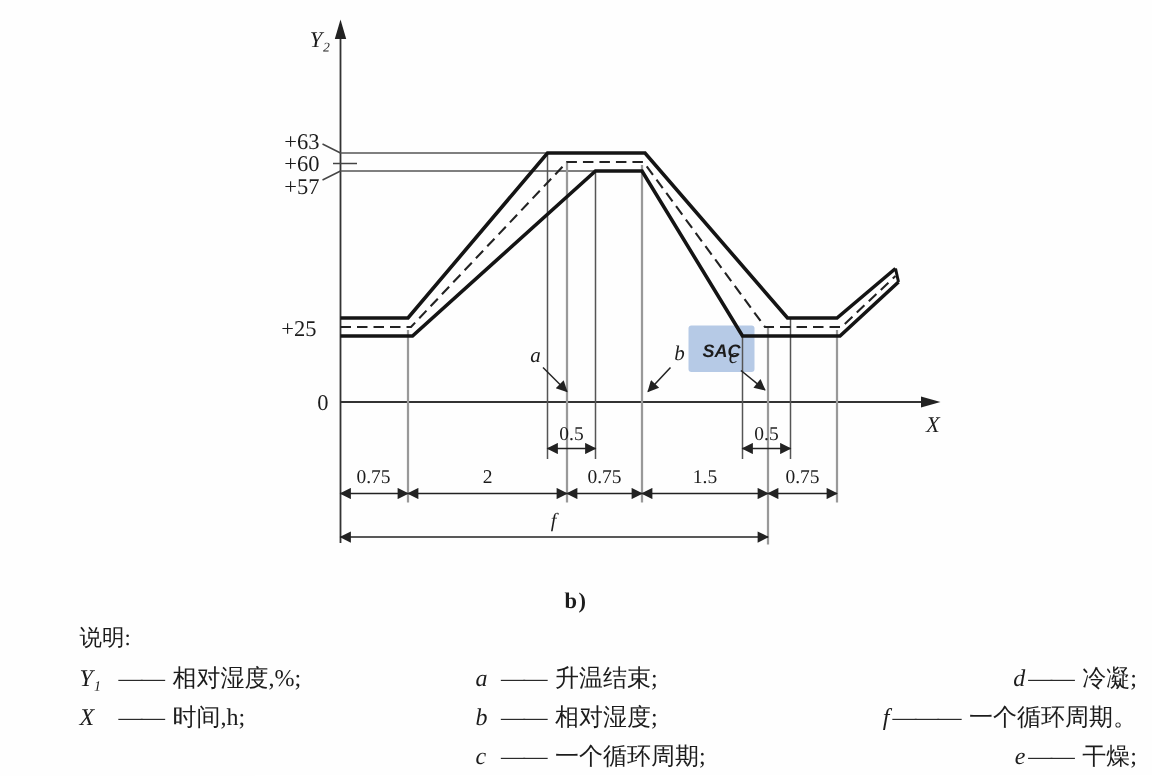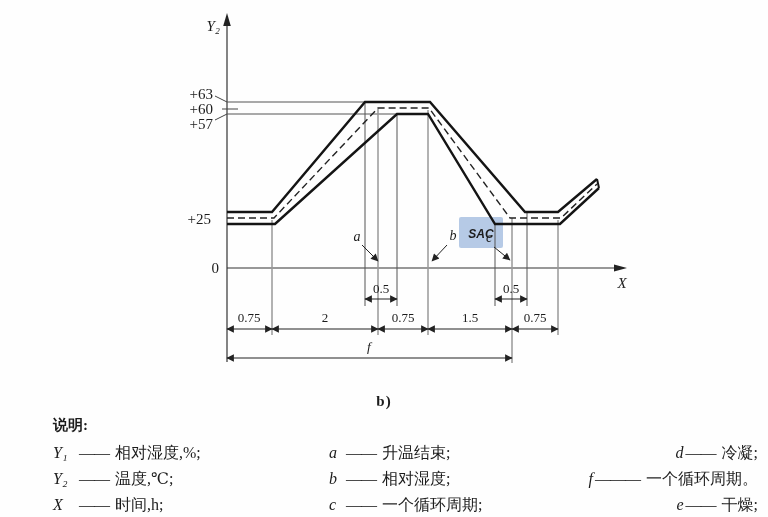--- a/index.html
+++ b/index.html
@@ -1,26 +1,26 @@
 <!DOCTYPE html>
 <html><head>
 <meta charset="utf-8">
 <style>
   html,body{margin:0;padding:0;background:#ffffff;}
   .stage{position:relative;width:768px;height:517px;background:#fefefe;overflow:hidden;
          font-family:"Liberation Serif","DejaVu Serif",serif;color:#1c1c1c;}
   svg text{font-family:"Liberation Serif","DejaVu Serif",serif;fill:#1c1c1c;}
   .caption{position:absolute;left:0;top:393px;width:768px;text-align:center;
            font-weight:bold;font-size:15px;letter-spacing:1px;}
-  .legend-title{position:absolute;left:53px;top:416px;font-size:15px;font-weight:bold;}
+  .legend-title{position:absolute;left:53px;top:416px;font-size:15px;}
   .legend-col{position:absolute;top:440px;font-size:16px;}
   .legend-col .lrow{height:26px;line-height:26px;white-space:nowrap;}
   .legend-col .sym{display:inline-block;font-style:italic;}
   .col1{left:53px;} .col1 .sym{min-width:24px;}
-  .col2{left:329px;} .col2 .sym{min-width:15px;}
+  .col2{left:317px;} .col2 .sym{min-width:15px;}
   .col3{left:578px;text-align:right;} .col3 .sym{min-width:15px;}
   .dash{padding:0 6px 0 2px;letter-spacing:-1px;color:#2a2a2a;}
   .wm-text{font-family:"Liberation Sans","DejaVu Sans",sans-serif;}
 </style>
 </head>
 <body>
 
 <div class="stage">
 
   <svg width="768" height="392" viewBox="0 0 768 392">
@@ -126,23 +126,20 @@
 
   <div class="caption">b)</div>
 
   <div class="legend-title">说明:</div>
 
   <div class="legend-col col1">
     <div class="lrow">
       <span class="sym">Y₁</span><span class="dash">——</span><span>相对湿度,%;</span>
     </div>
     <div class="lrow">
-      <span class="sym">Y₂</span><span class="dash">——</span><span>温度,℃;</span>
-    </div>
-    <div class="lrow">
       <span class="sym">X</span><span class="dash">——</span><span>时间,h;</span>
     </div>
   </div>
 
   <div class="legend-col col2">
     <div class="lrow">
       <span class="sym">a</span><span class="dash">——</span><span>升温结束;</span>
     </div>
     <div class="lrow">
       <span class="sym">b</span><span class="dash">——</span><span>相对湿度;</span>

